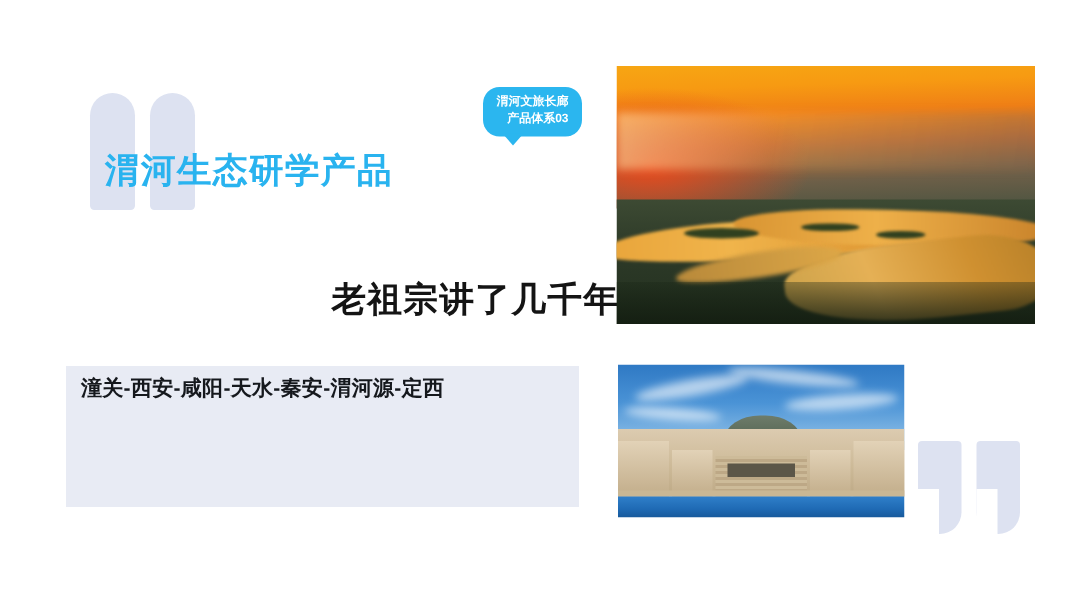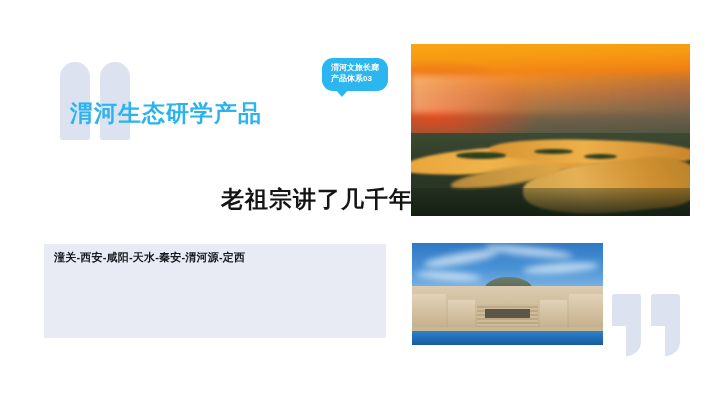--- a/index.html
+++ b/index.html
@@ -46,21 +46,21 @@
     letter-spacing:1px; white-space:nowrap;
   }
 
   
   .badge-wrap { position:absolute; left:322px; top:58px; }
   .badge {
     background:#2bb6ef; color:#ffffff;
     border-radius:11px;
     padding:5px 9px 6px 9px;
     font-size:8px; font-weight:bold;
-    line-height:1.35; text-align:left;
+    line-height:1.35; text-align:right;
     white-space:nowrap;
   }
   .badge .tail {
     position:absolute; left:13px; bottom:-6px;
     width:0; height:0;
     border-left:7px solid transparent;
     border-right:7px solid transparent;
     border-top:8px solid #2bb6ef;
   }
 
@@ -82,21 +82,21 @@
   }
 
   
   .desc-panel {
     position:absolute; left:44px; top:244px;
     width:342px; height:94px;
     background:#e8ebf4;
   }
   .route {
     position:absolute; left:54px; top:250px;
-    font-size:11px; font-weight:bold; color:#15181d;
+    font-size:14px; font-weight:bold; color:#15181d;
     white-space:nowrap; letter-spacing:0.2px;
   }
   .body-text {
     position:absolute; left:44px; top:270px;
     width:348px;
     font-size:10.5px; color:#2b2f38;
     line-height:1.85; letter-spacing:0.1px;
   }
 
   

